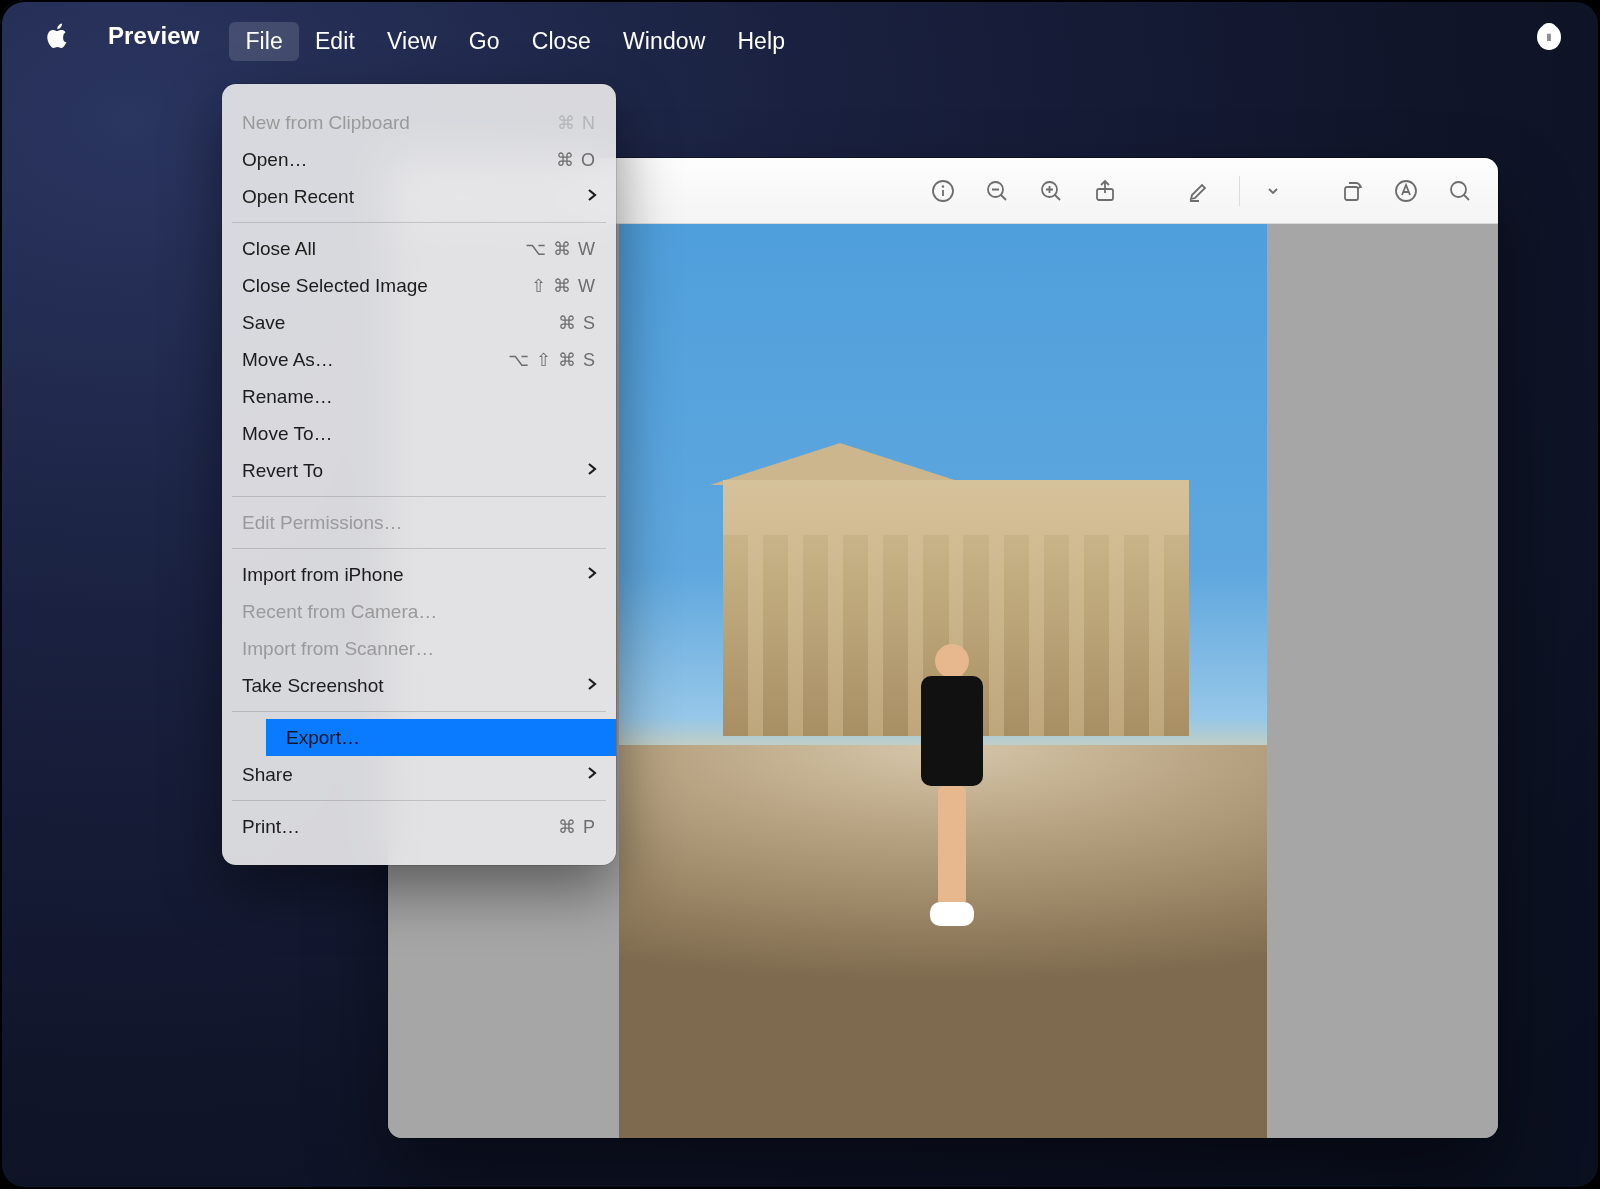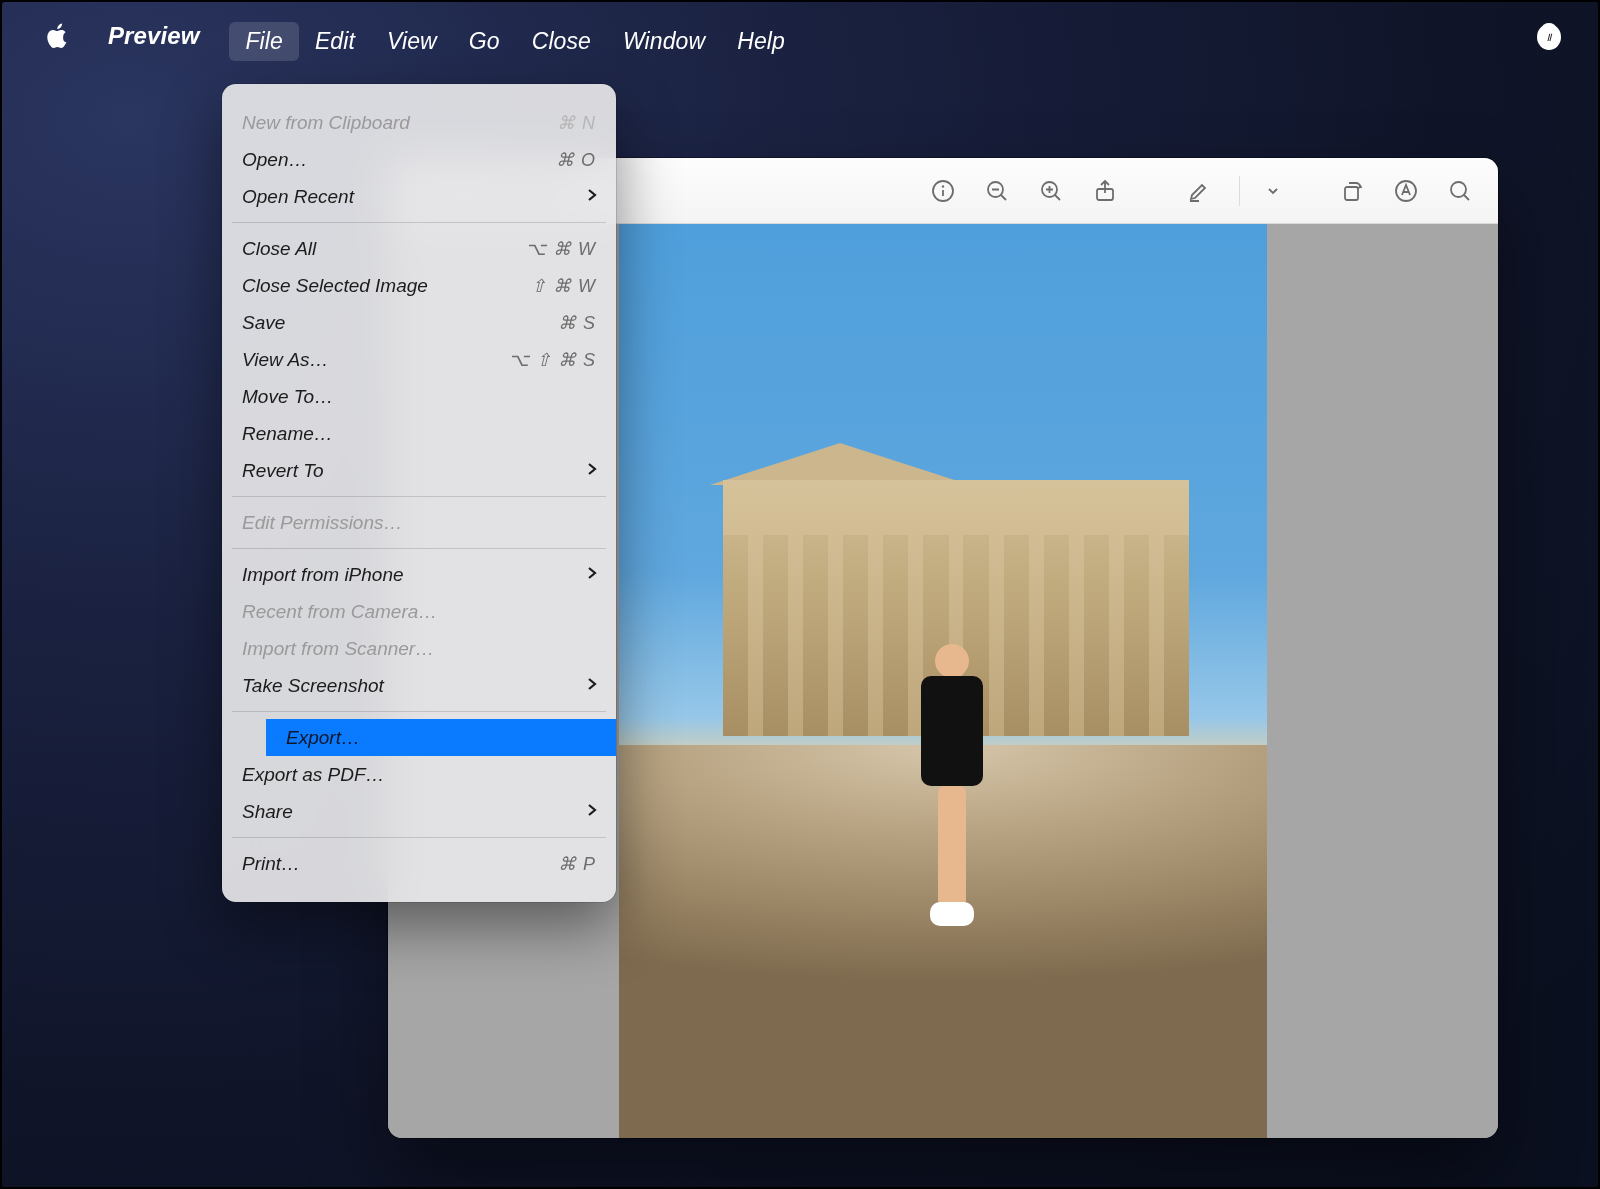--- a/index.html
+++ b/index.html
@@ -1,18 +1,18 @@
 <!DOCTYPE html>
 <html><head>
 <meta charset="utf-8">
 <style>
 * { box-sizing:border-box; margin:0; padding:0; font-family:-apple-system,"SF Pro Text","Helvetica Neue",Arial,sans-serif; -webkit-font-smoothing:antialiased; }
 html,body { width:1600px; height:1189px; background:#000; }
 .stage { position:relative; width:1600px; height:1189px; }
-.rounded-screen { position:absolute; inset:0; border-radius:4px; overflow:hidden; background:radial-gradient(120% 120% at 8% 10%, #2a3560 0%, #1a2140 35%, #0f1428 70%, #0b1020 100%); box-shadow:0 0 0 2px #000 inset;font-style:italic; }
+.rounded-screen { position:absolute; inset:0; border-radius:24px; overflow:hidden; background:radial-gradient(120% 120% at 8% 10%, #2a3560 0%, #1a2140 35%, #0f1428 70%, #0b1020 100%); box-shadow:0 0 0 2px #000 inset; }
 
 
 .menubar { position:absolute; top:0; left:0; right:0; height:72px; display:flex; align-items:center; padding:0 34px 0 44px; color:#fff; font-size:23px; letter-spacing:.1px; }
 .apple { width:28px; height:28px; margin-right:36px; }
 .menu-app { font-weight:700; font-size:24px; margin-right:30px; }
 .mitem { padding:6px 16px; border-radius:6px; cursor:default; }
 .mitem.active { background:rgba(255,255,255,.14); }
 .menu-right { margin-left:auto; display:flex; align-items:center; gap:14px; }
 
 
@@ -189,28 +189,28 @@
         </div>
         <div class="dd-row">
           <span>Close Selected Image</span>
           <span class="dd-sc">⇧ ⌘ W</span>
         </div>
         <div class="dd-row">
           <span>Save</span>
           <span class="dd-sc">⌘ S</span>
         </div>
         <div class="dd-row">
-          <span>View As…</span>
+          <span>Move As…</span>
           <span class="dd-sc">⌥ ⇧ ⌘ S</span>
         </div>
         <div class="dd-row">
+          <span>Rename…</span>
+        </div>
+        <div class="dd-row">
           <span>Move To…</span>
-        </div>
-        <div class="dd-row">
-          <span>Rename…</span>
         </div>
         <div class="dd-row">
           <span>Revert To</span>
           <span class="dd-arrow"><svg width="12" height="16" viewBox="0 0 12 16" fill="none" stroke="currentColor" stroke-width="2.2">
               <path d="M3 3l6 5-6 5"></path>
             </svg></span>
         </div>
         <div class="dd-sep"></div>
         <div class="dd-row disabled">
           <span>Edit Permissions…</span>
@@ -232,23 +232,20 @@
           <span>Take Screenshot</span>
           <span class="dd-arrow"><svg width="12" height="16" viewBox="0 0 12 16" fill="none" stroke="currentColor" stroke-width="2.2">
               <path d="M3 3l6 5-6 5"></path>
             </svg></span>
         </div>
         <div class="dd-sep"></div>
         <div class="dd-row hl">
           <span>Export…</span>
         </div>
         <div class="dd-row">
-          <span>Export as PDF…</span>
-        </div>
-        <div class="dd-row">
           <span>Share</span>
           <span class="dd-arrow"><svg width="12" height="16" viewBox="0 0 12 16" fill="none" stroke="currentColor" stroke-width="2.2">
               <path d="M3 3l6 5-6 5"></path>
             </svg></span>
         </div>
         <div class="dd-sep"></div>
         <div class="dd-row">
           <span>Print…</span>
           <span class="dd-sc">⌘ P</span>
         </div>

